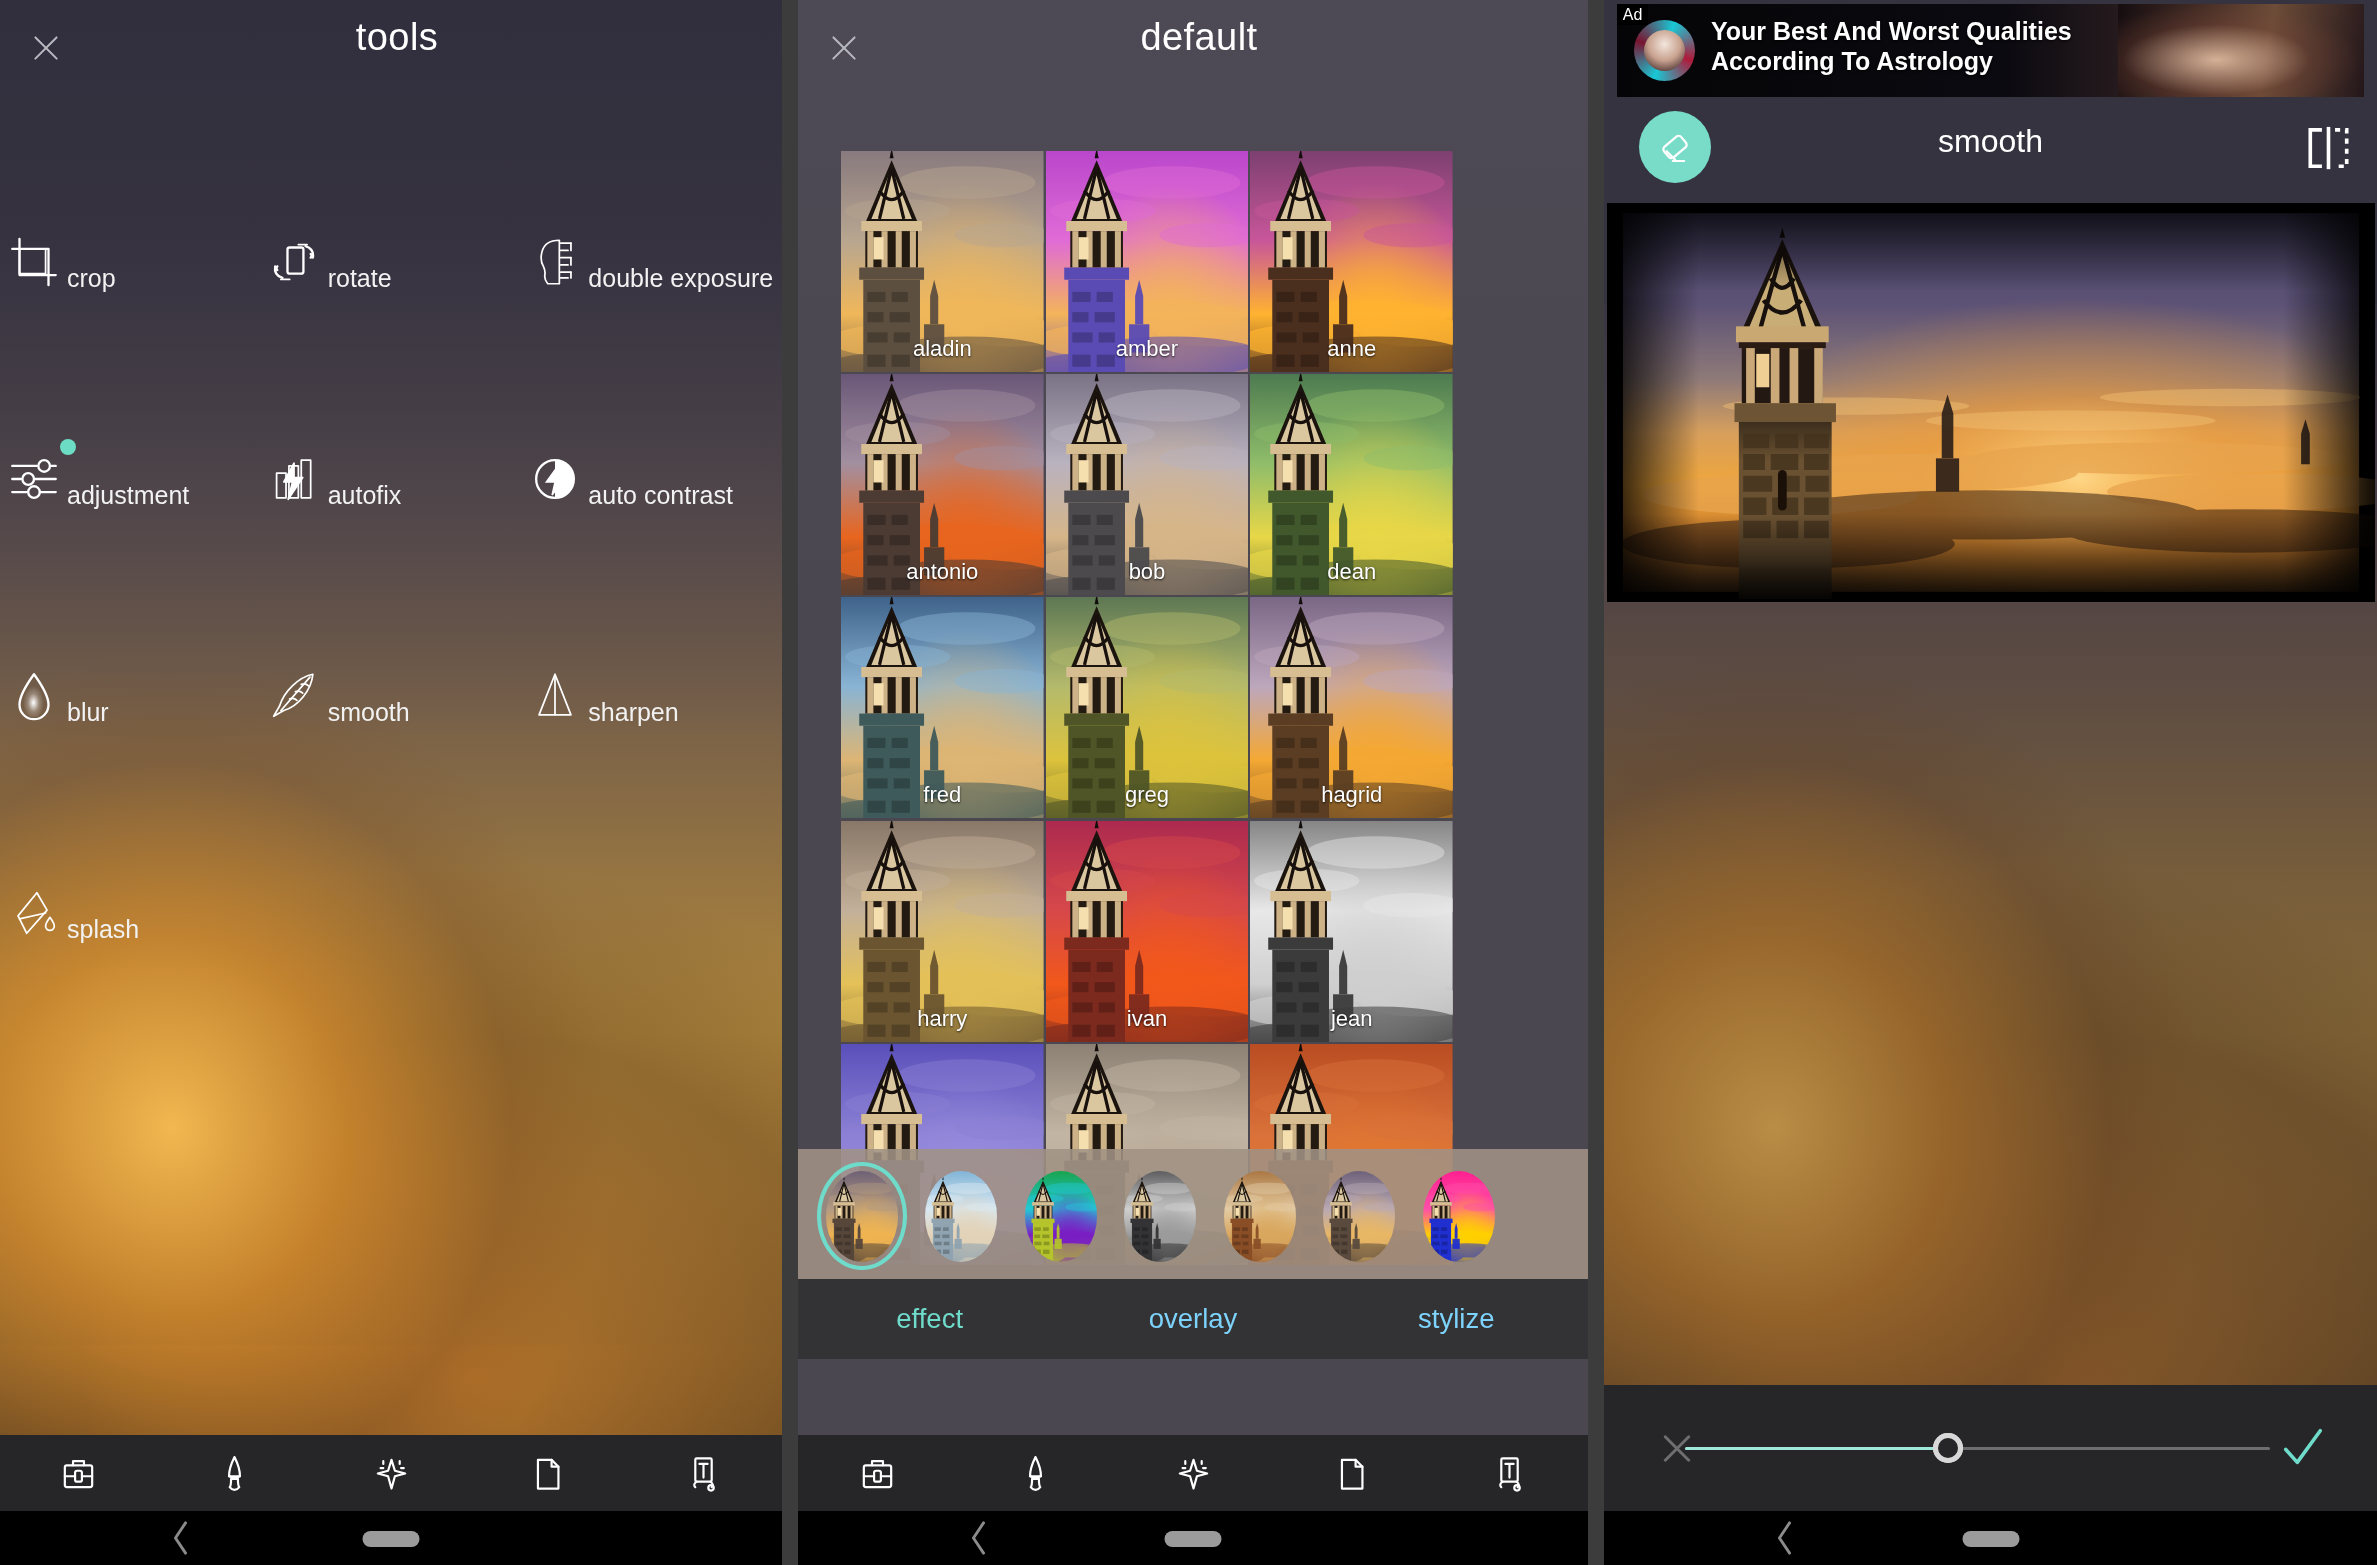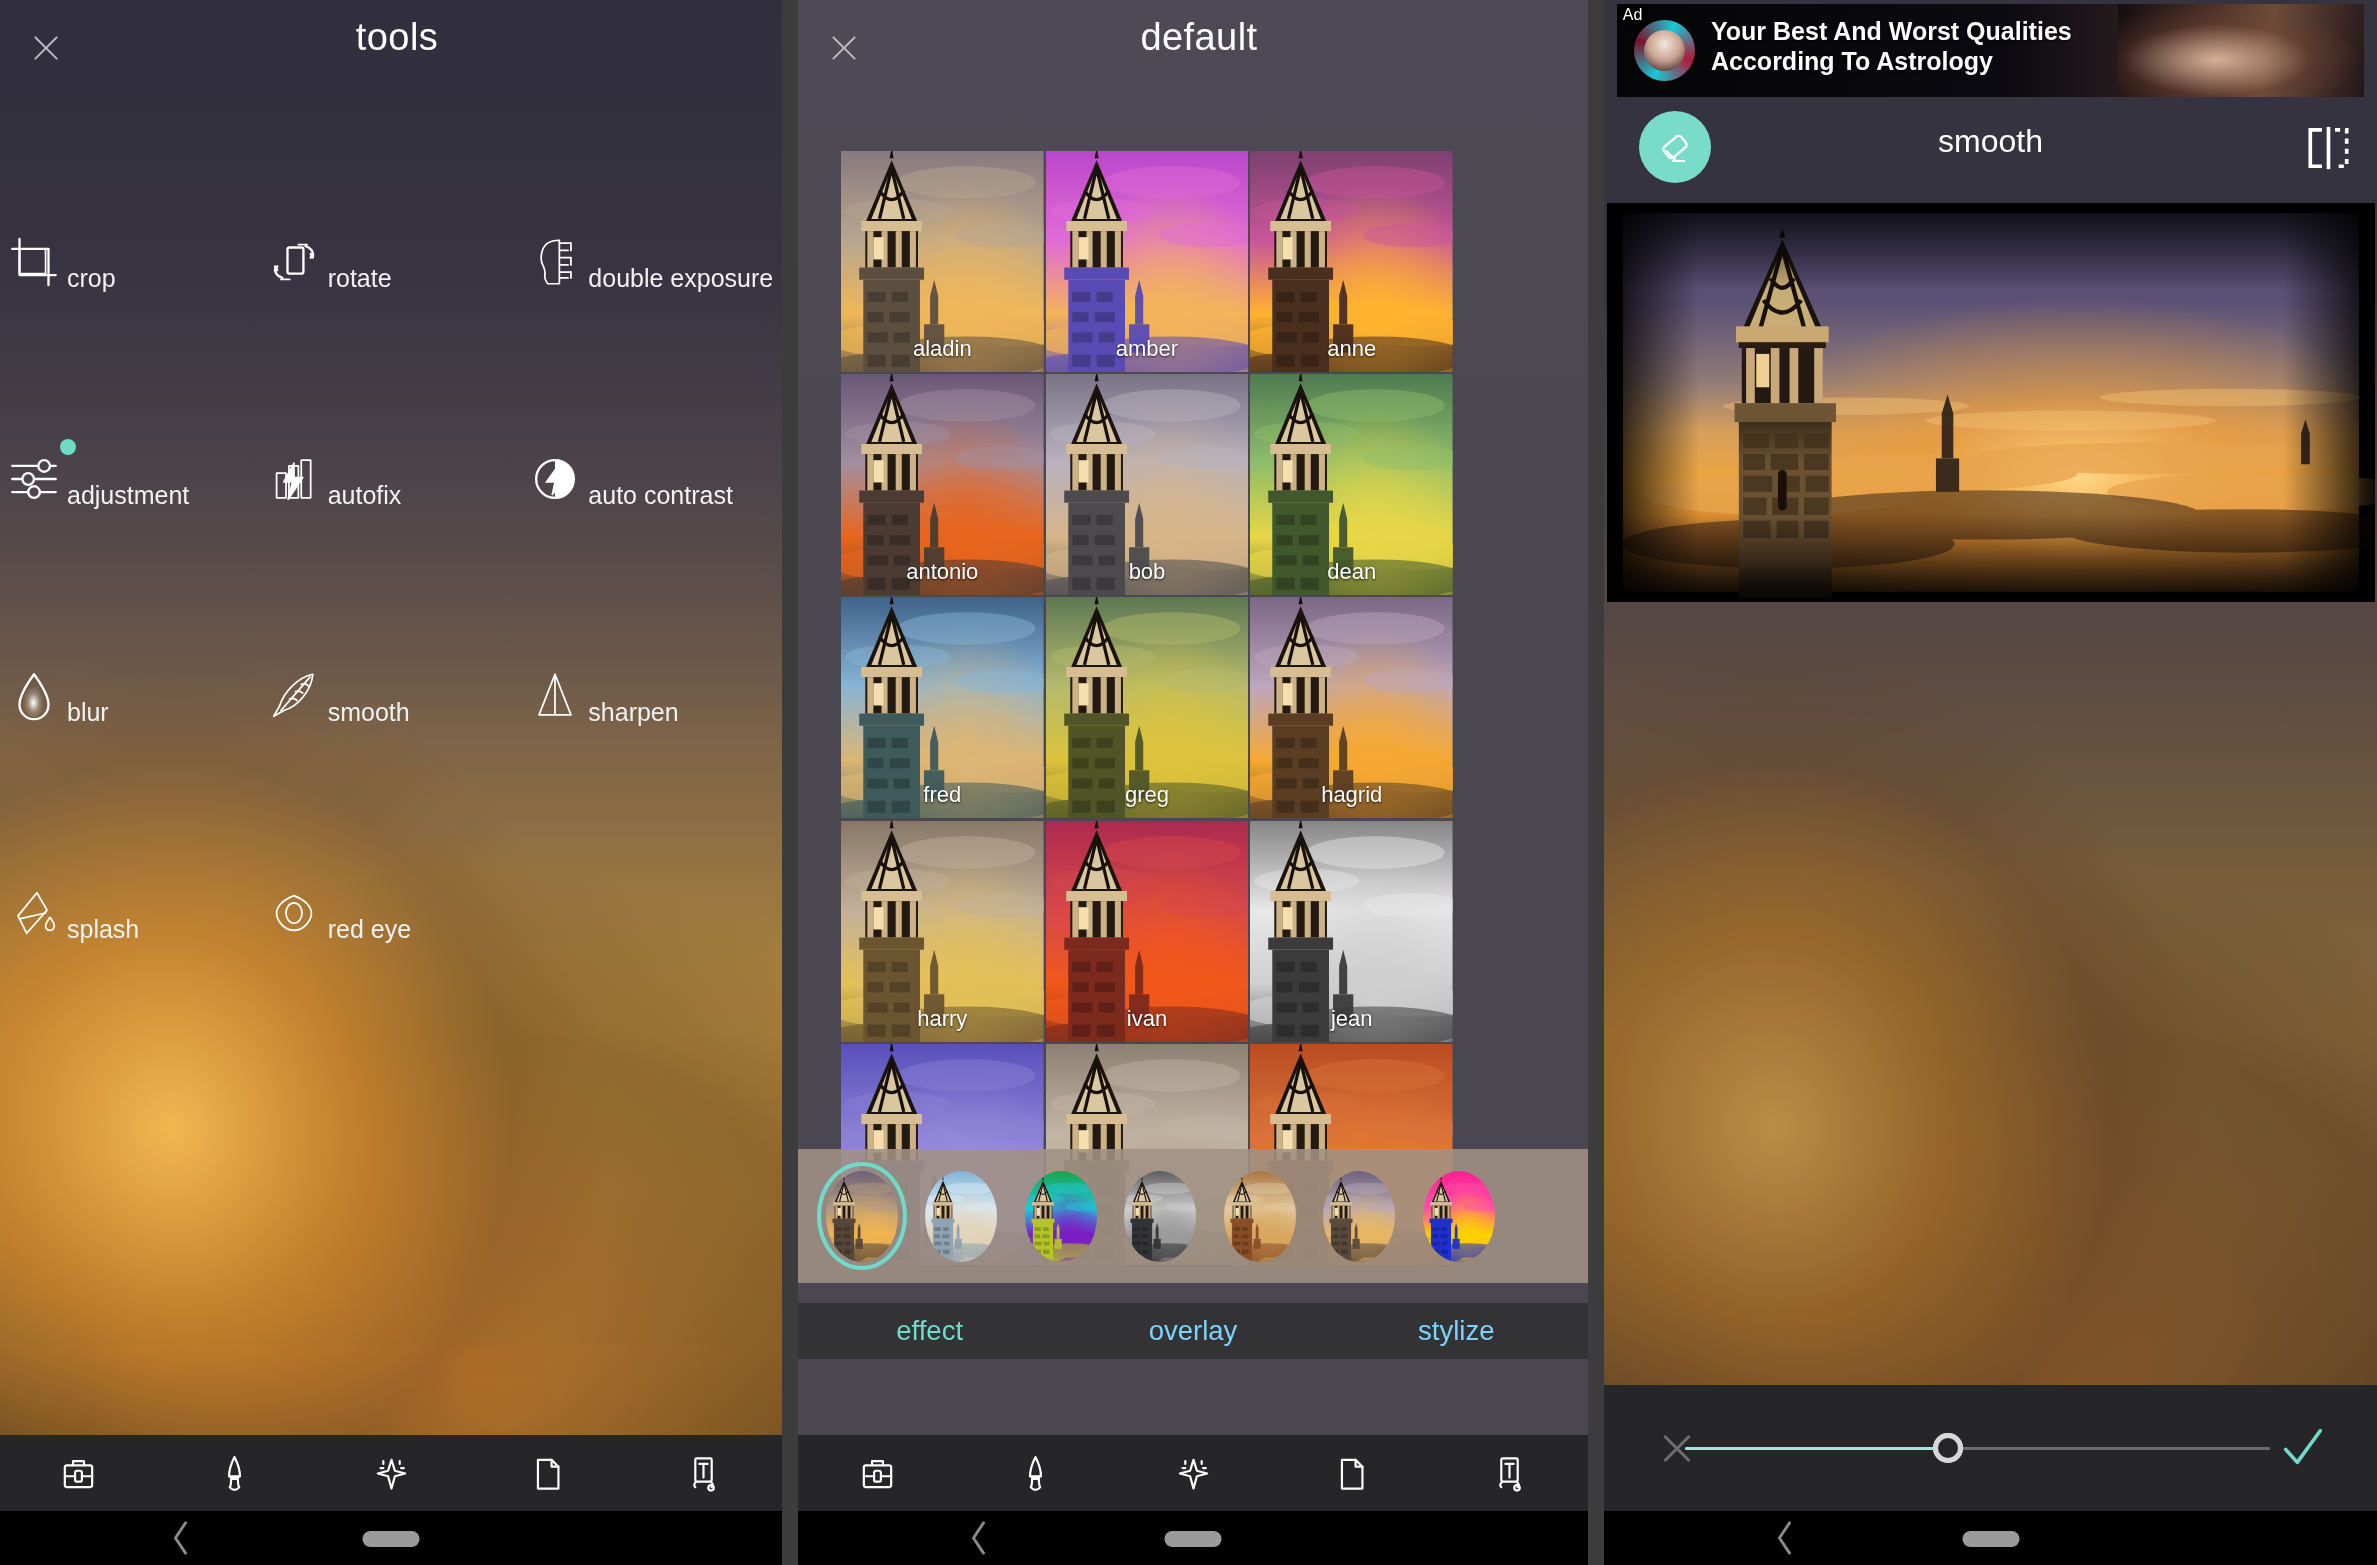--- a/index.html
+++ b/index.html
@@ -117,21 +117,21 @@
     overflow:hidden; flex:0 0 auto; cursor:pointer;
   }
   .fthumb-wrap { position:relative; flex:0 0 auto; }
   .fthumb-ring {
     position:absolute; left:-8.7px; top:-8.7px; width:90px; height:108px;
     border:4.3px solid #6fdbca; border-radius:50%;
   }
 
   
   .etabs {
-    position:absolute; left:0; right:0; bottom:207px; height:56px;
+    position:absolute; left:0; right:0; bottom:207px; height:80px;
     background:#333335; display:flex; align-items:center;
   }
   .etab { flex:1; text-align:center; font-size:27.5px; color:#7dd3fc; cursor:pointer; }
   .etab.active { color:#6fdbca; }
 
   
   .p3-top { position:absolute; left:0; right:0; top:0; height:304px; background:#35333f; }
   .ad {
     position:absolute; left:13px; top:4.3px; width:747px; height:93px;
     background:linear-gradient(90deg,#050507 0%,#0b0a10 52%,#2a1d20 70%,#4a3528 100%);
@@ -358,31 +358,20 @@
             <path d="M44 12 L18 44 L30 68 L58 36 Z"></path>
             <path d="M20 48 L56 40"></path>
             <path d="M62 46 c-5 7 -6 10 -6 12 a6 6 0 0 0 12 0 c0 -2 -1 -5 -6 -12 Z"></path>
           </g>
             </svg>
         </div>
         <div class="tool-label">splash</div>
       </div>
 
 
-      <div class="tool-cell">
-        <div class="tool-ico">
-          <svg viewBox="0 0 80 80">
-              <g class="ico-stroke-thin">
-            <path d="M40 16 C56 22 64 32 64 40 C64 50 54 64 40 64 C26 64 16 50 16 40 C16 32 24 22 40 16 Z"></path>
-            <ellipse cx="40" cy="40" rx="11" ry="14"></ellipse>
-          </g>
-            </svg>
-        </div>
-        <div class="tool-label">red eye</div>
-      </div>
     </div>
 
     <div class="botnav">
       <div class="nav-item">
         <svg viewBox="0 0 60 60">
             <g class="ico-stroke">
           <rect x="10" y="18" width="40" height="32" rx="3"></rect>
               <path d="M22 18 v-6 h16 v6"></path>
           <rect x="25" y="26" width="10" height="16" rx="3"></rect>
               <path d="M10 34 h15 M35 34 h15"></path>

